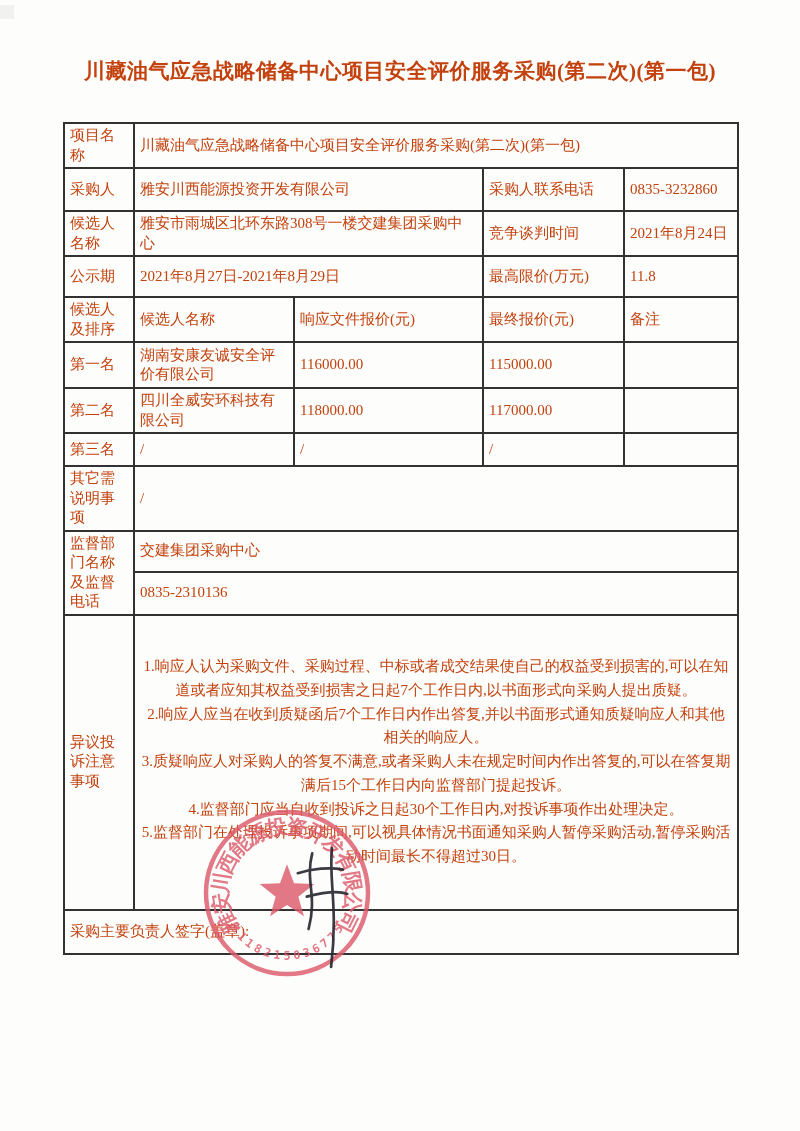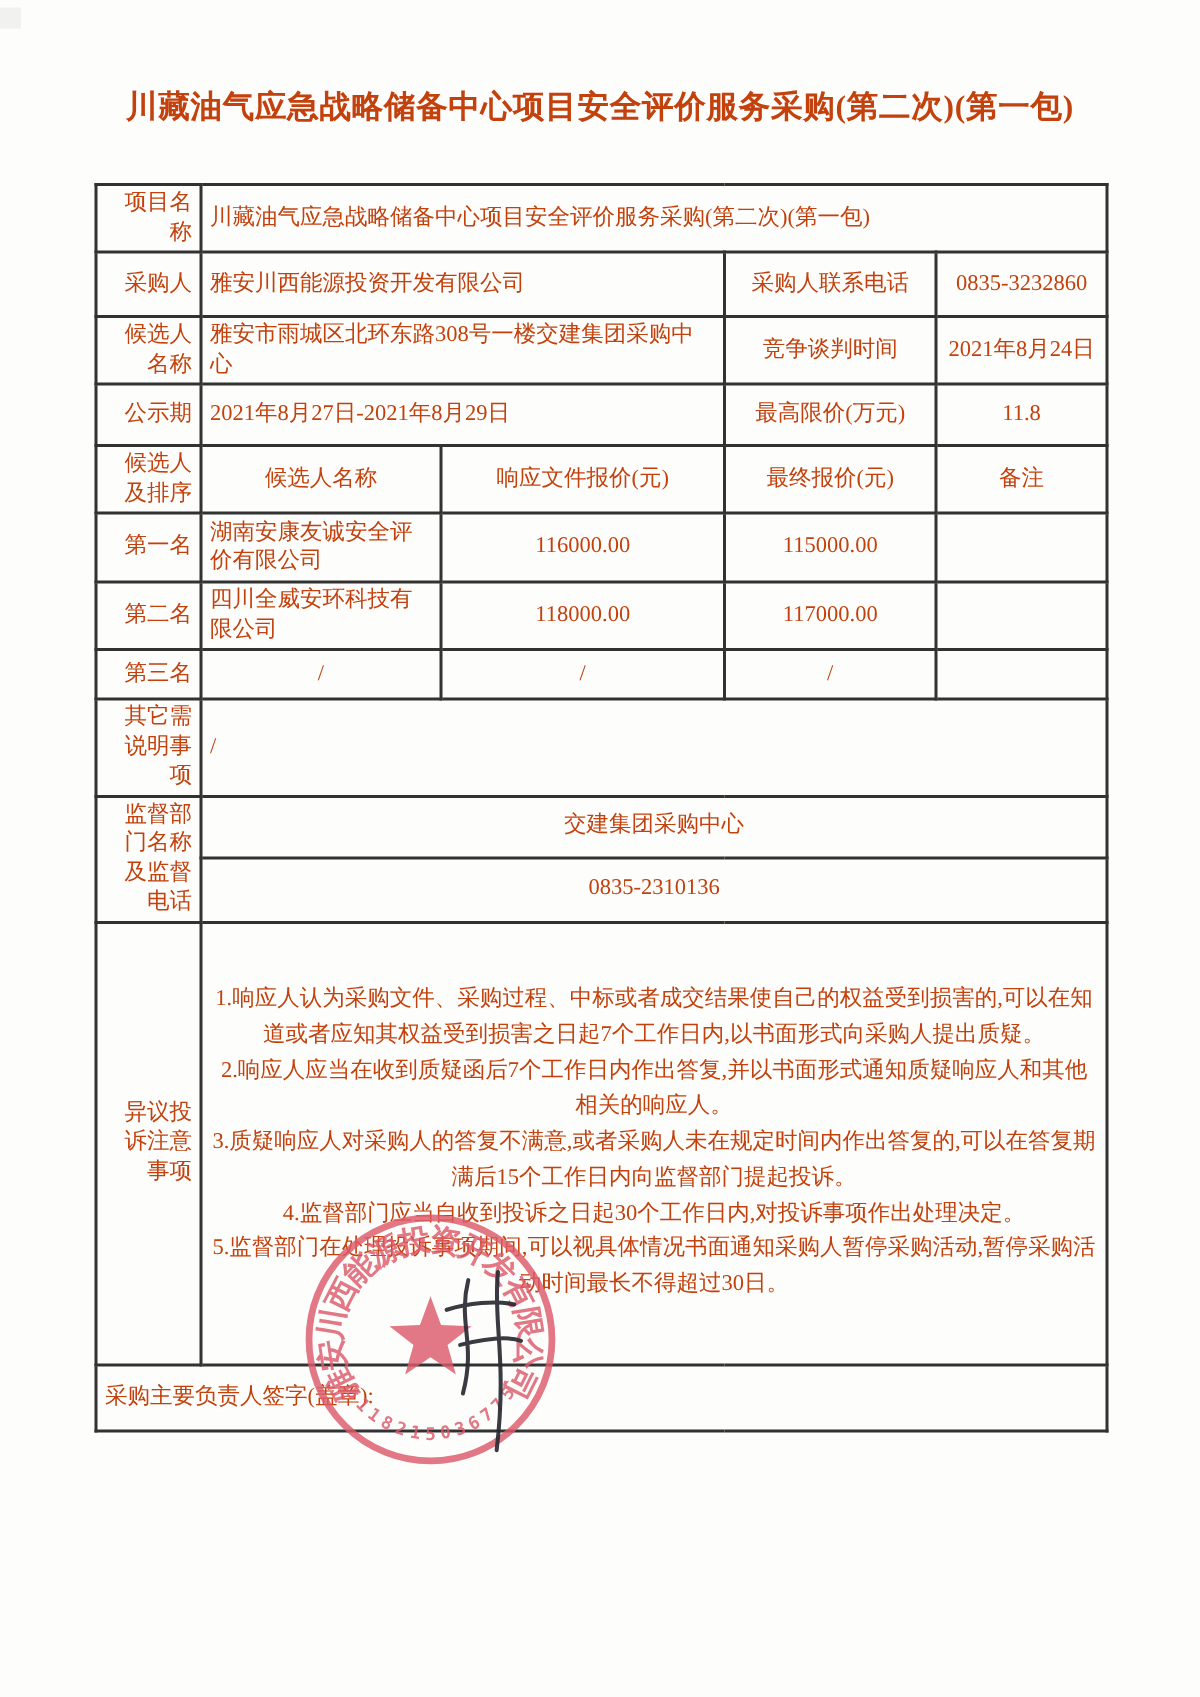--- a/index.html
+++ b/index.html
@@ -37,23 +37,23 @@
     table-layout: fixed;
     font-size: 15px;
   }
   table.main td {
     border: 2px solid #323232;
     vertical-align: middle;
     padding: 2px 5px;
     line-height: 1.3;
     overflow: hidden;
   }
-  td.lbl { text-align: right; padding-left: 5px; }
+  td.lbl { text-align: left; padding-left: 5px; }
   td.val-left { text-align: left; padding-left: 9px; }
-  td.ctr { text-align: center; }
+  td.ctr { text-align: left; }
   tr.r1 { height: 44px; }
   tr.r2 { height: 43px; }
   tr.r3 { height: 43px; }
   tr.r4 { height: 41px; }
   tr.r5 { height: 41px; }
   tr.r6 { height: 46px; }
   tr.r7 { height: 45px; }
   tr.r8 { height: 33px; }
   tr.r9 { height: 40px; }
   tr.r10 { height: 37px; }

